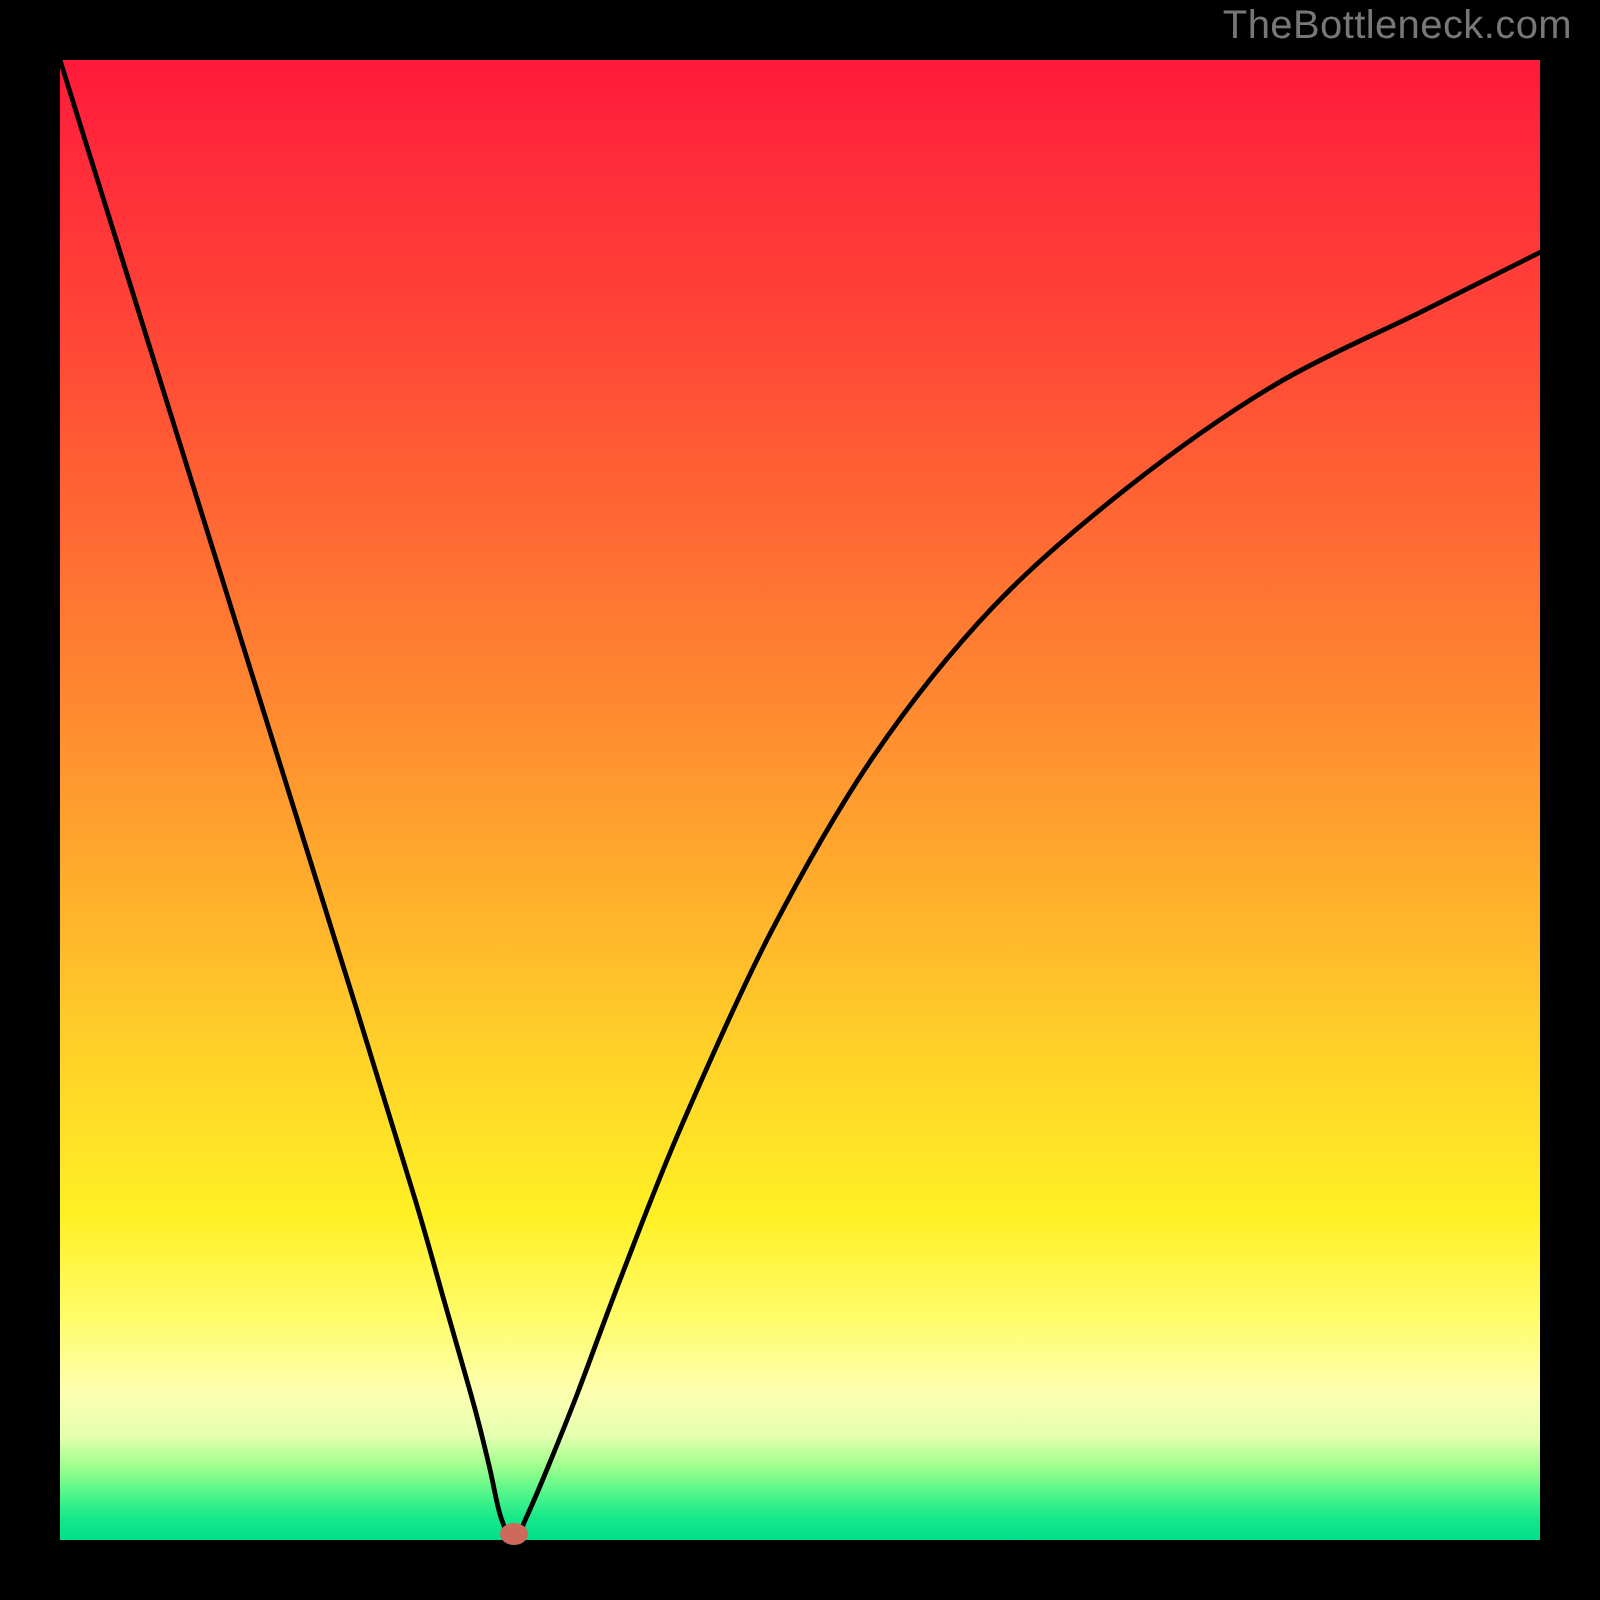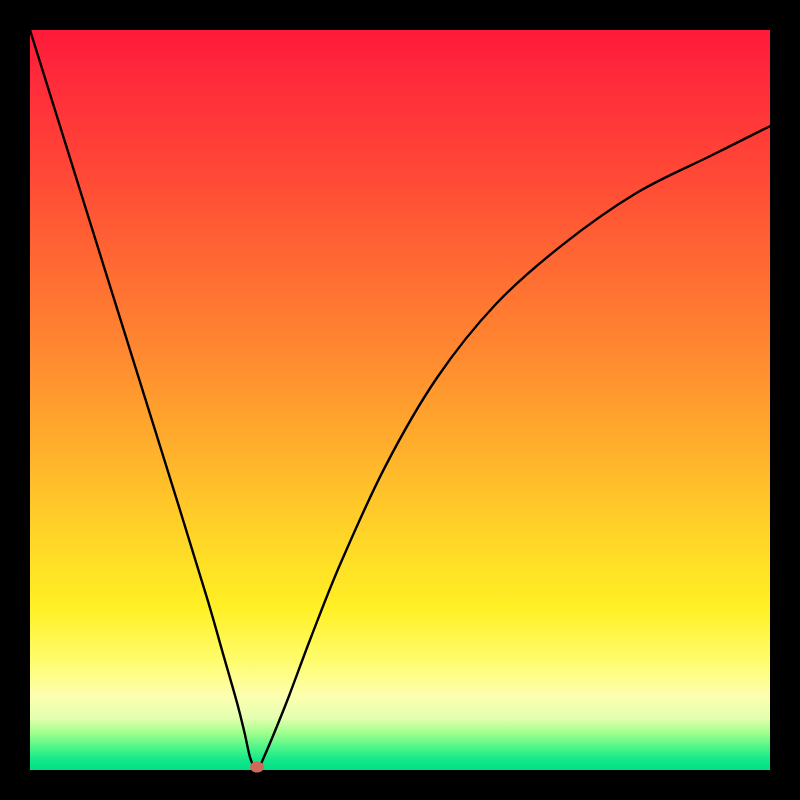--- a/index.html
+++ b/index.html
@@ -69,20 +69,21 @@
     background: #cd6a5c;
     border-radius: 50%;
     z-index: 3;
     transform: translate(-50%, -50%);
   }
 </style>
 </head>
 <body>
 
 <div class="frame">
+  <div class="watermark">TheBottleneck.com</div>
 
   <div class="plot-area">
     <svg class="curve-layer" viewBox="0 0 740 740" preserveAspectRatio="none">
       <path id="curve-path" fill="none" stroke="#000000" stroke-width="2.4" stroke-linecap="round" stroke-linejoin="round" d="M 0.00 0.00 C 6.17 19.73, 24.67 78.93, 37.00 118.40 C 49.33 157.87, 61.67 197.33, 74.00 236.80 C 86.33 276.27, 98.67 315.73, 111.00 355.20 C 123.33 394.67, 136.90 437.83, 148.00 473.60 C 159.10 509.37, 170.20 545.13, 177.60 569.80 C 185.00 594.47, 187.47 604.33, 192.40 621.60 C 197.33 638.87, 203.50 659.83, 207.20 673.40 C 210.90 686.97, 212.38 693.75, 214.60 703.00 C 216.82 712.25, 218.42 722.73, 220.52 728.90 C 222.62 735.07, 225.08 740.00, 227.18 740.00 C 229.28 740.00, 230.26 735.07, 233.10 728.90 C 235.94 722.73, 239.88 713.48, 244.20 703.00 C 248.52 692.52, 252.83 682.03, 259.00 666.00 C 265.17 649.97, 272.57 629.00, 281.20 606.80 C 289.83 584.60, 298.47 561.17, 310.80 532.80 C 323.13 504.43, 339.17 467.43, 355.20 436.60 C 371.23 405.77, 388.50 374.93, 407.00 347.80 C 425.50 320.67, 445.23 296.00, 466.20 273.80 C 487.17 251.60, 509.37 233.10, 532.80 214.60 C 556.23 196.10, 582.13 177.60, 606.80 162.80 C 631.47 148.00, 658.60 136.90, 680.80 125.80 C 703.00 114.70, 730.13 101.13, 740.00 96.20"></path>
     </svg>
     <div class="marker" id="min-marker" style="left: 227.18px; top: 737px; background: rgb(205, 106, 92);"></div>
   </div>
 </div>
 
 </body></html>

